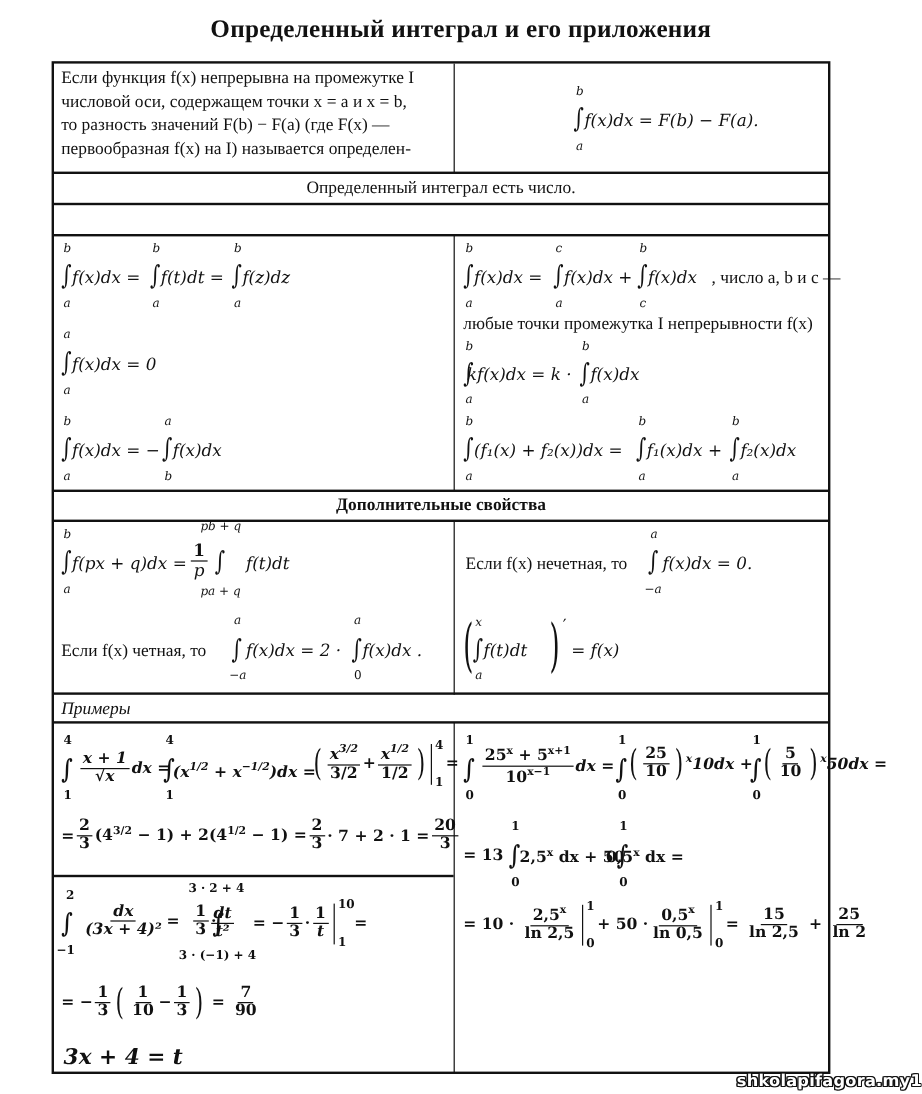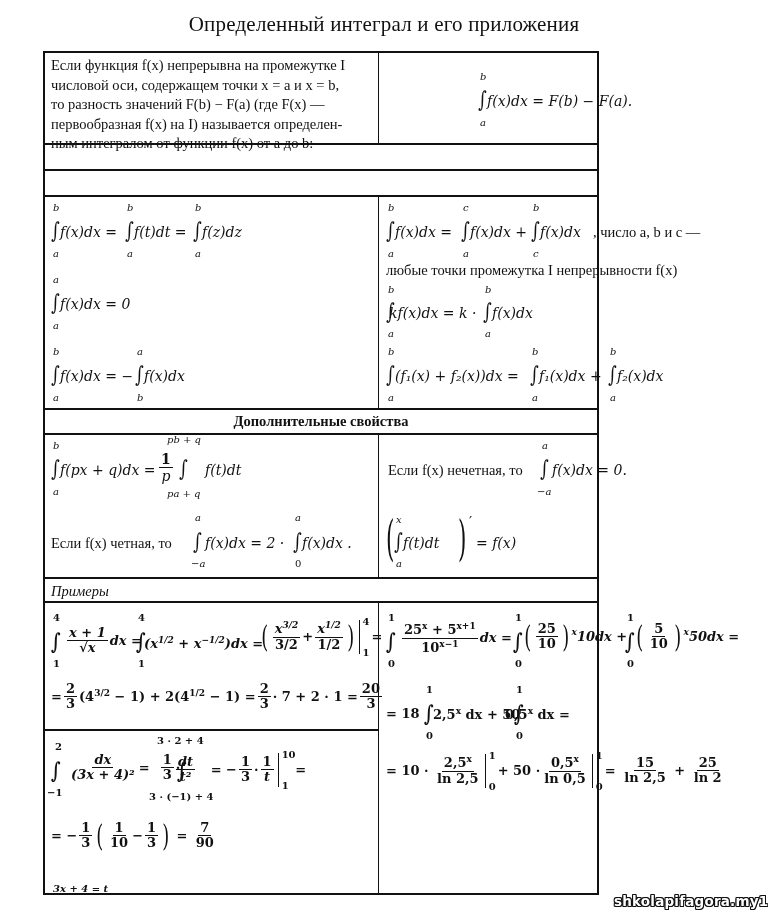--- a/index.html
+++ b/index.html
@@ -1,20 +1,20 @@
 <!DOCTYPE html>
 <html><head>
 <meta charset="utf-8">
 <style>
   html, body { margin:0; padding:0; background:#ffffff; }
   body { width:768px; height:912px; position:relative; overflow:hidden;
          font-family:"DejaVu Serif","Liberation Serif",serif; color:#111; }
   .title { position:absolute; left:0; width:768px; top:12px; text-align:center;
-           font-family:"Liberation Serif","DejaVu Serif",serif; font-weight:normal; font-size:21px; letter-spacing:0.2px; }
-  .tbl { position:absolute; left:43px; top:51px; width:556px; height:844px;
+           font-family:"Liberation Serif","DejaVu Serif",serif; font-weight:bold; font-size:21px; letter-spacing:0.2px; }
+  .tbl { position:absolute; left:43px; top:51px; width:649px; height:844px;
          border:2px solid #111; box-sizing:border-box; }
   .cell { position:absolute; box-sizing:border-box; }
   .hline { position:absolute; left:0; right:0; height:0; border-top:2px solid #111; }
   .vline { position:absolute; width:0; border-left:1.5px solid #111; }
   .hdr { position:absolute; left:0; right:0; text-align:center;
          font-family:"Liberation Serif","DejaVu Serif",serif; font-size:14.5px; }
   .hdr.bold { font-weight:bold; }
   .txt { font-family:"Liberation Serif","DejaVu Serif",serif; font-size:14.5px; line-height:19.5px; }
   .it { font-style:italic; }
   .m { font-family:"DejaVu Serif","Liberation Serif",serif; font-size:14px; white-space:nowrap; position:absolute; }
@@ -40,31 +40,31 @@
 
 <div class="title">Определенный интеграл и его приложения</div>
 
 <div class="tbl">
 
   <div class="cell" style="left:6px;top:3px;width:325px;">
     <div class="txt">Если функция f(x) непрерывна на промежутке I</div>
     <div class="txt">числовой оси, содержащем точки x = a и x = b,</div>
     <div class="txt">то разность значений F(b) − F(a) (где F(x) —</div>
     <div class="txt">первообразная f(x) на I) называется определен-</div>
-    <div class="txt">ным интегралом от функции f(x) от a до b:</div>
   </div>
   <div class="vline" style="left:333px;top:0;height:92px;"></div>
   <div class="cell" style="left:335px;top:0;width:340px;height:92px;">
     <span class="lim" style="left:100px;top:18px;">b</span>
     <span class="int" style="left:98px;top:36px;">∫</span>
     <span class="m mi" style="left:107px;top:40px;">f(x)dx = F(b) − F(a).</span>
     <span class="lim" style="left:100px;top:64px;">a</span>
   </div>
   <div class="hline" style="top:90px;"></div>
 
+  <div class="hdr" style="top:96px;">Определенный интеграл есть число.</div>
   <div class="hline" style="top:116px;"></div>
 
   <div class="hline" style="top:142px;"></div>
 
   <div class="cell" style="left:0;top:143px;width:333px;height:214px;">
 
     <span class="lim" style="left:8px;top:6px;">b</span>
     <span class="int" style="left:6px;top:24px;">∫</span>
     <span class="m mi" style="left:15px;top:28px;">f(x)dx =</span>
     <span class="lim" style="left:8px;top:52px;">a</span>
@@ -271,21 +271,21 @@
           <span class="n">1</span>
           <span class="d">10</span>
         </span><span>−</span><span class="frac">
           <span class="n">1</span>
           <span class="d">3</span>
         </span><span class="paren">)</span>&nbsp;<span>=</span>&nbsp;<span class="frac">
           <span class="n">7</span>
           <span class="d">90</span>
         </span>
     </span>
-    <span class="m mi" style="left:8px;top:152px;font-size:10px;">3x + 4 = t</span>
+    <span class="m mi" style="left:8px;top:140px;font-size:18px;">3x + 4 = t</span>
   </div>
 
   <div class="vline" style="left:333px;top:549px;height:293px;"></div>
 
   <div class="cell b" style="left:335px;top:549px;width:340px;height:293px;">
     <span class="limn" style="left:8px;top:10px;">1</span>
     <span class="int" style="left:6px;top:28px;">∫</span>
     <span class="limn" style="left:8px;top:56px;">0</span>
     <span class="m" style="left:20px;top:20px;font-size:13px;">
       <span class="frac">
@@ -305,21 +305,21 @@
     <span class="limn" style="left:247px;top:10px;">1</span>
     <span class="int" style="left:245px;top:28px;">∫</span>
     <span class="limn" style="left:247px;top:56px;">0</span>
     <span class="m" style="left:254px;top:20px;font-size:13px;">
       <span class="paren">(</span><span class="frac">
           <span class="n">5</span>
           <span class="d">10</span>
         </span><span class="paren">)</span><sup class="mi">x</sup><span class="mi">50dx =</span>
     </span>
 
-    <span class="m" style="left:6px;top:104px;font-size:13px;">= 18</span>
+    <span class="m" style="left:6px;top:104px;font-size:13px;">= 13</span>
     <span class="limn" style="left:46px;top:82px;">1</span>
     <span class="int" style="left:44px;top:100px;">∫</span>
     <span class="limn" style="left:46px;top:128px;">0</span>
     <span class="m ex" style="left:53px;top:104px;font-size:13px;">2,5<sup>x</sup> dx + 50</span>
     <span class="limn" style="left:136px;top:82px;">1</span>
     <span class="int" style="left:134px;top:100px;">∫</span>
     <span class="limn" style="left:136px;top:128px;">0</span>
     <span class="m ex" style="left:125px;top:104px;font-size:13px;">0,5<sup>x</sup> dx =</span>
 
     <span class="m" style="left:6px;top:152px;font-size:13px;">

